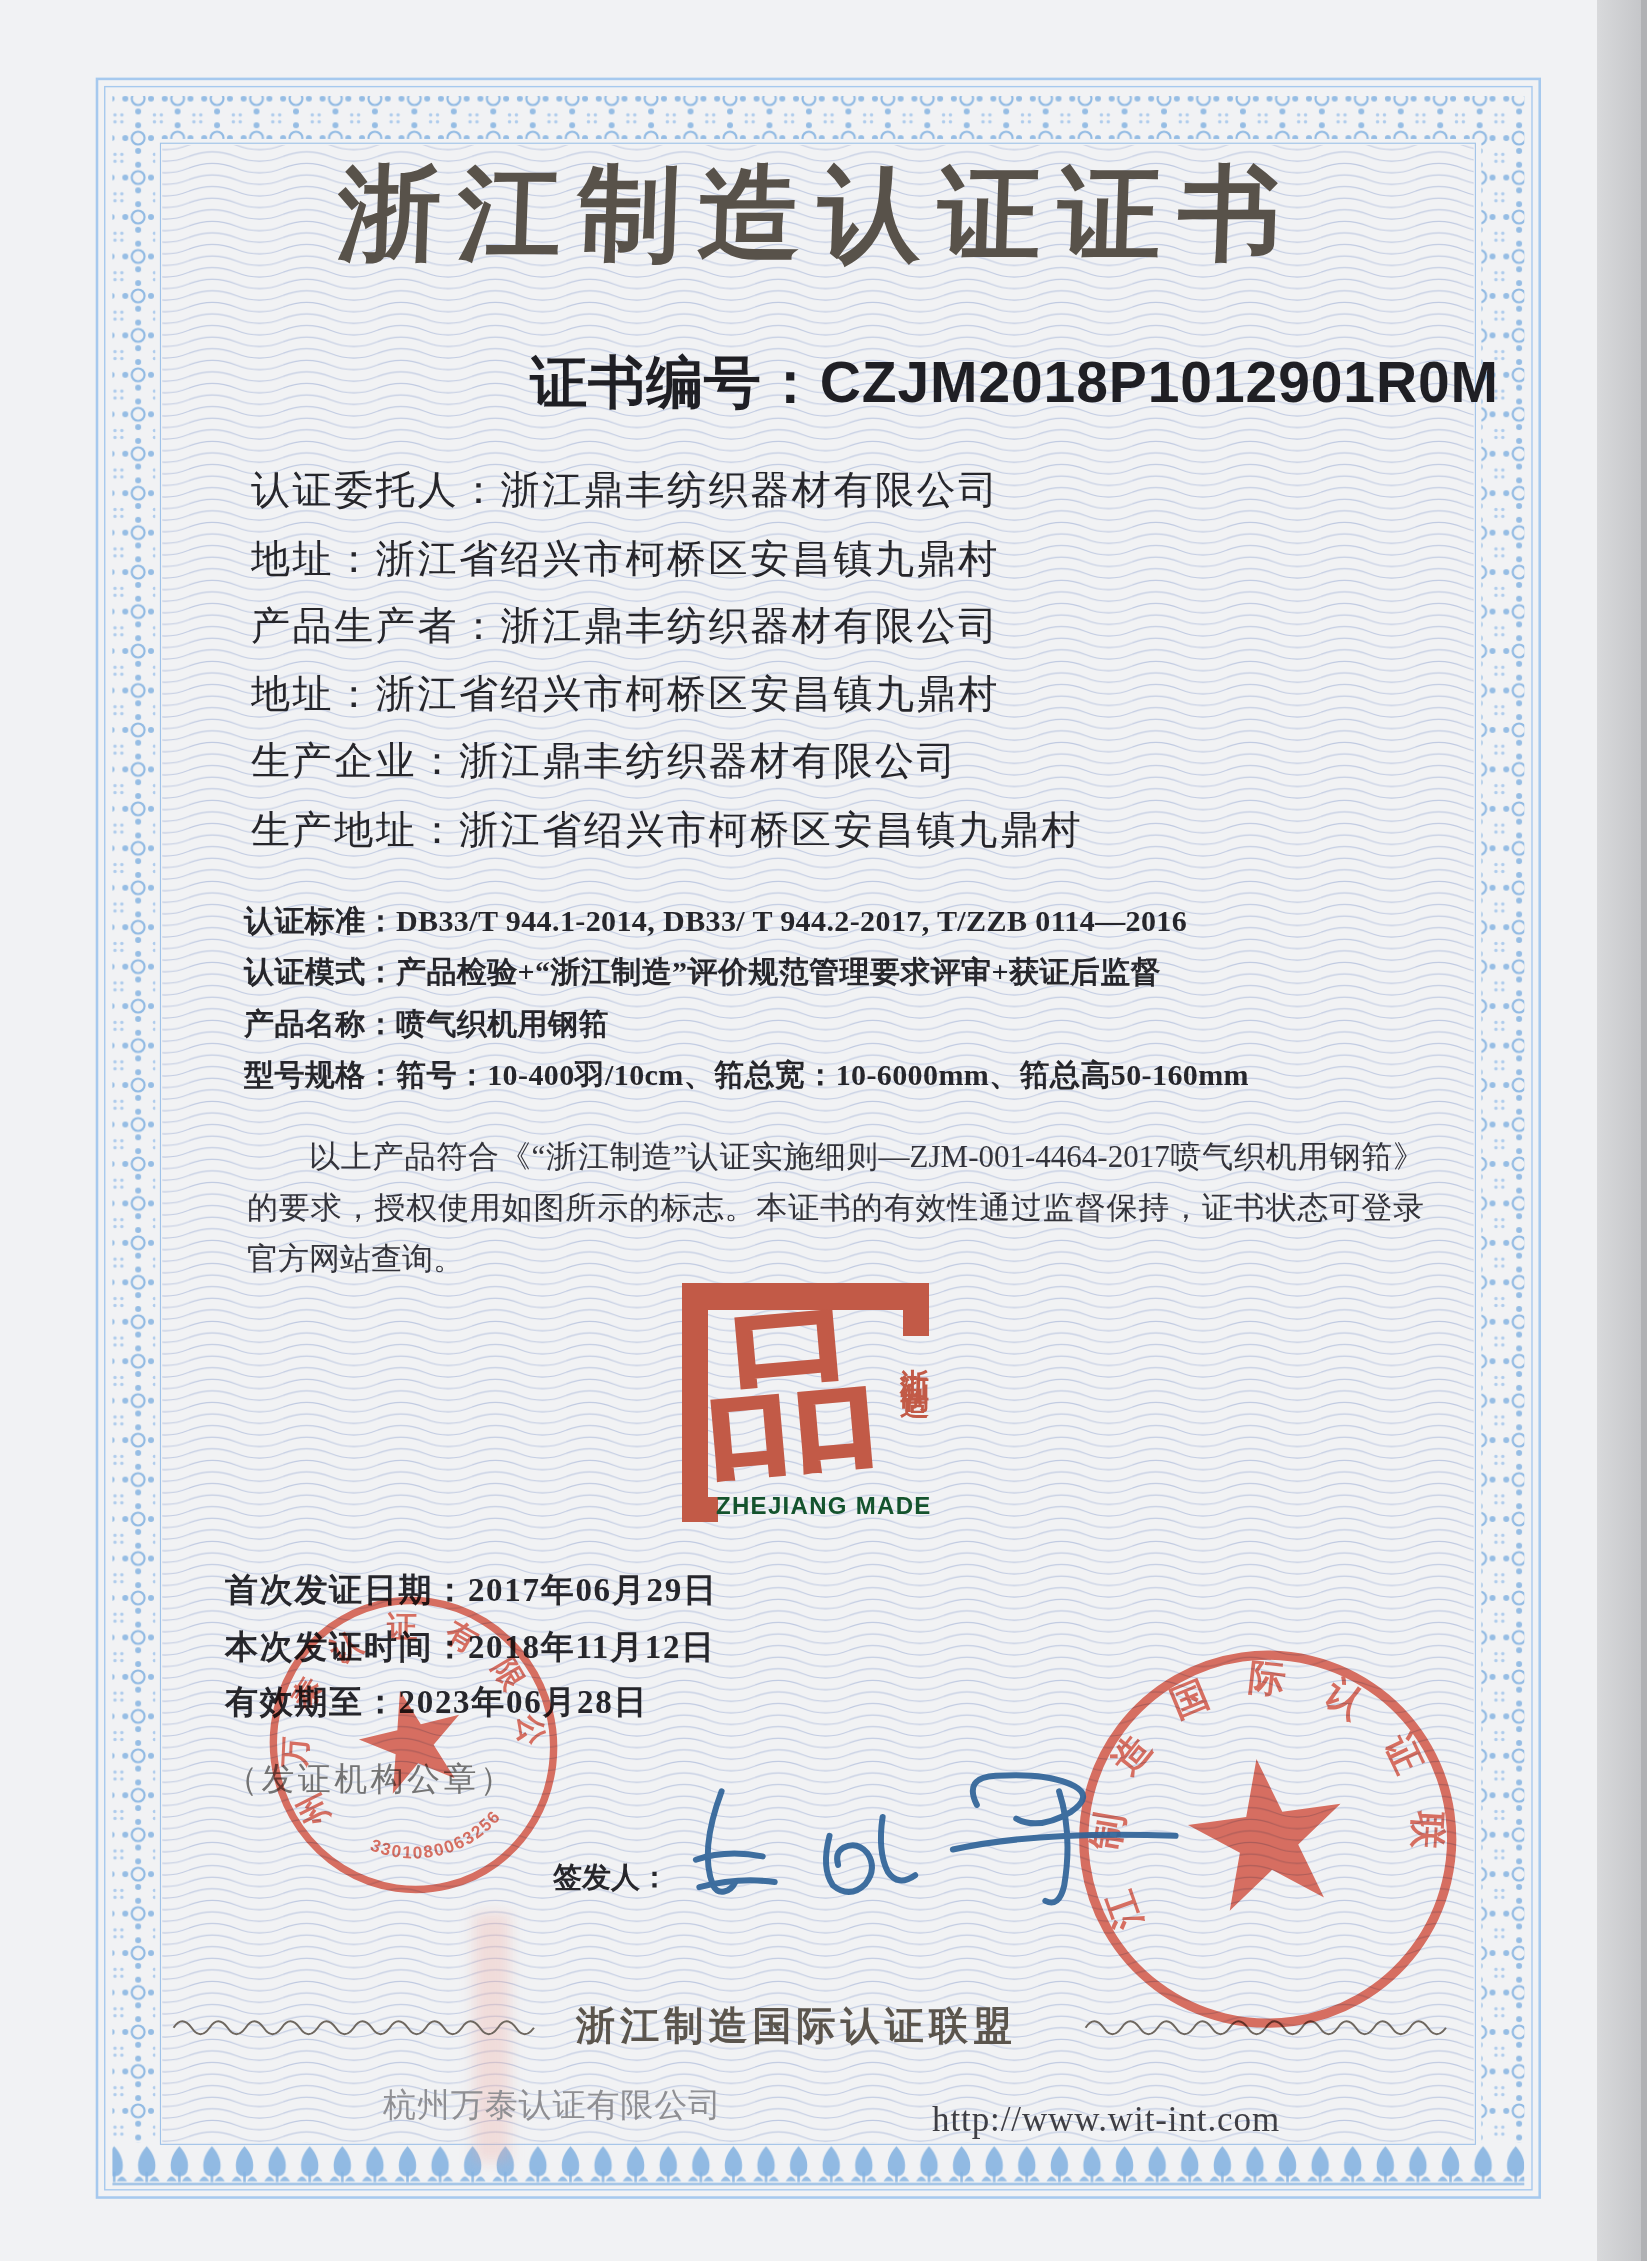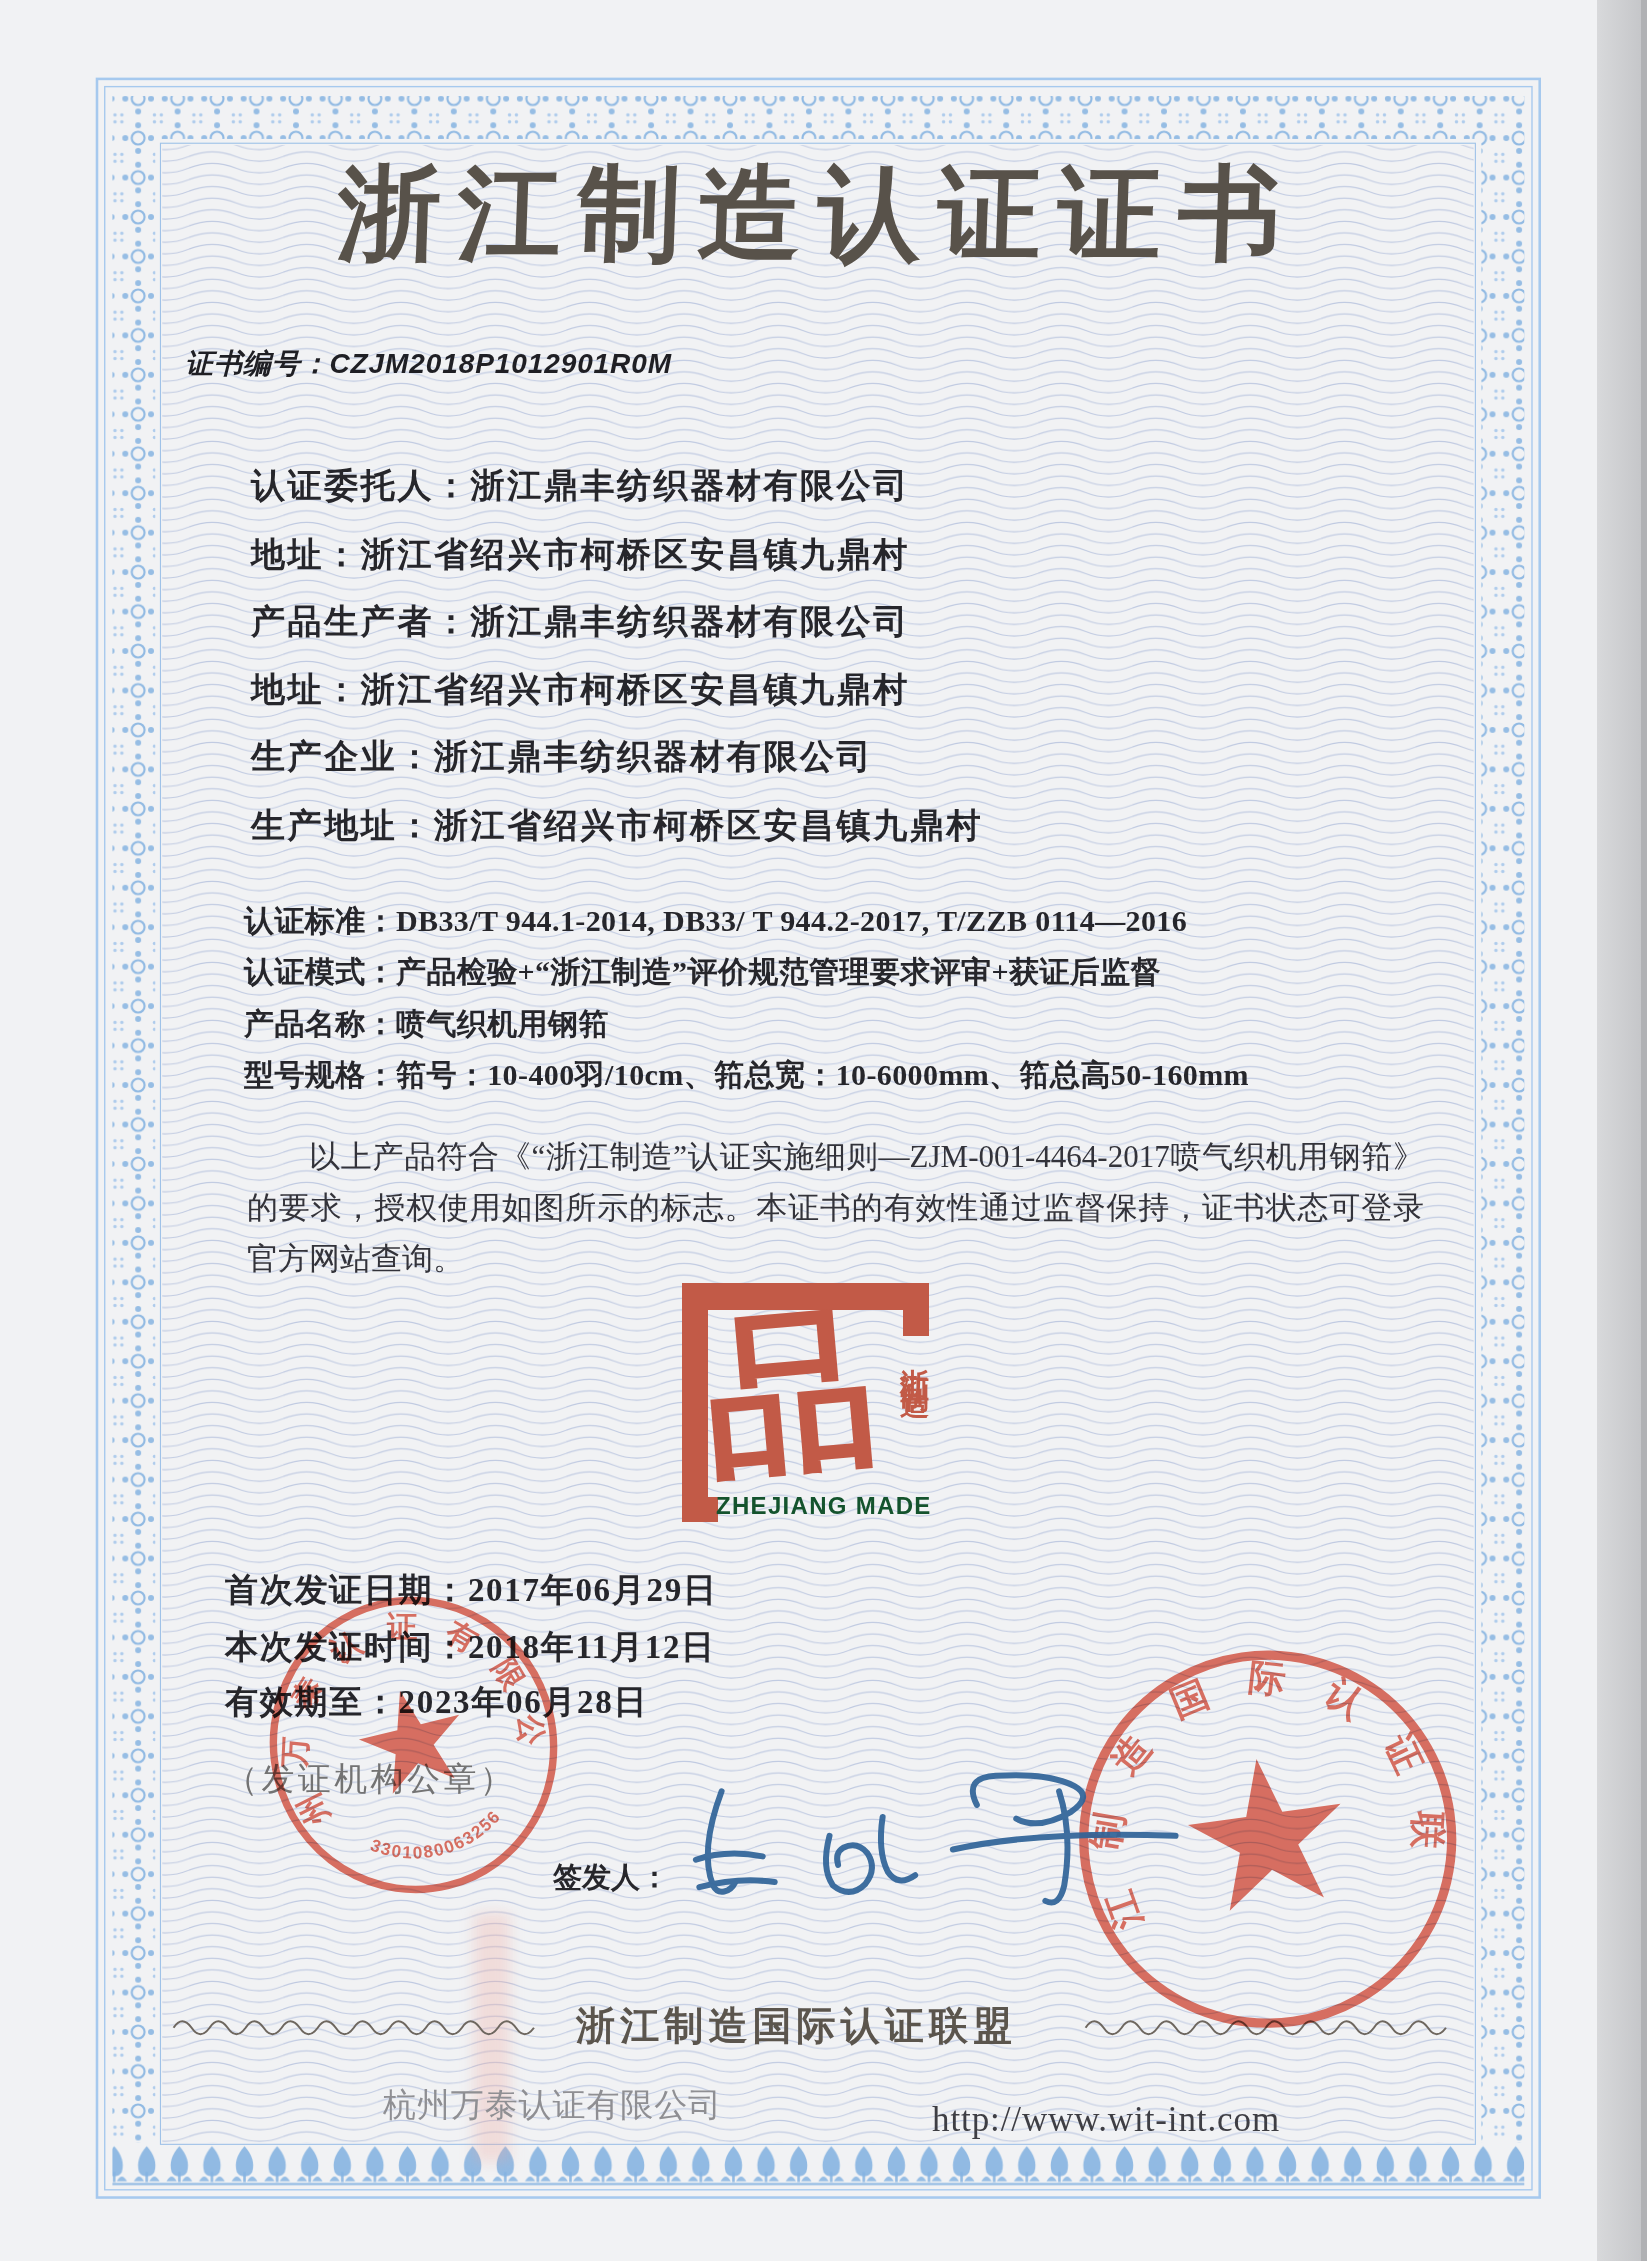--- a/index.html
+++ b/index.html
@@ -7,23 +7,23 @@
   .stage{position:relative;width:1647px;height:2261px;overflow:hidden;background:#eceef0;}
   .sheet{position:absolute;inset:0;background:#f1f2f4;}
   .scan-edge-right{position:absolute;top:0;right:0;width:50px;height:100%;
     background:linear-gradient(90deg,#d8d9db,#c3c4c7);}
   .scan-edge-rim{position:absolute;top:0;right:0;width:6px;height:100%;background:#b0b1b4;}
   svg.decor{position:absolute;left:0;top:0;z-index:0;}
   .txt{position:absolute;z-index:2;color:#26262b;white-space:nowrap;}
   .serifText{font-family:"Liberation Serif",serif;}
   .title{left:161px;top:146px;width:1314px;text-align:center;font-size:103px;font-weight:700;
     color:#58524a;letter-spacing:17px;transform:skewX(-2deg);font-family:"Liberation Serif",serif;}
-  .certno{left:161px;top:345px;width:1314px;text-align:left;font-size:28px;font-weight:700;
-    color:#1f1f24;letter-spacing:0.9px;transform:translateX(24px);font-style:italic;}
-  .bodyline{left:251px;font-size:34px;font-weight:700;letter-spacing:2.6px;font-family:"Liberation Serif",serif;}
+  .certno{left:161px;top:345px;width:1314px;text-align:right;font-size:57px;font-weight:700;
+    color:#1f1f24;letter-spacing:0.9px;transform:translateX(24px);}
+  .bodyline{left:251px;font-size:39px;font-weight:400;letter-spacing:2.6px;font-family:"Liberation Serif",serif;}
   .detline{left:244px;font-size:30px;font-weight:700;letter-spacing:0.4px;font-family:"Liberation Serif",serif;}
   .statement{left:247px;top:1131px;width:1177px;font-size:31px;line-height:51px;font-weight:500;
     text-align:justify;text-indent:2em;white-space:normal;color:#33333a;font-family:Liberation Serif, serif;}
   .dateline{left:225px;font-size:33px;font-weight:600;letter-spacing:1.7px;font-family:"Liberation Serif",serif;}
   .sealnote{left:225px;top:1757px;font-size:33px;font-weight:500;color:#737373;letter-spacing:3.4px;
     font-family:"Liberation Serif",serif;}
   .issuer{left:553px;top:1858px;font-size:29px;font-weight:600;font-family:"Liberation Serif",serif;}
   .bandtitle{left:161px;top:1999px;width:1314px;text-align:center;font-size:39px;font-weight:700;
     color:#5b554d;letter-spacing:5.1px;transform:translateX(-21.4px);font-family:"Liberation Serif",serif;}
   .org{left:383px;top:2083px;font-size:33px;color:#8f8f93;letter-spacing:0.9px;font-family:"Liberation Serif",serif;}

